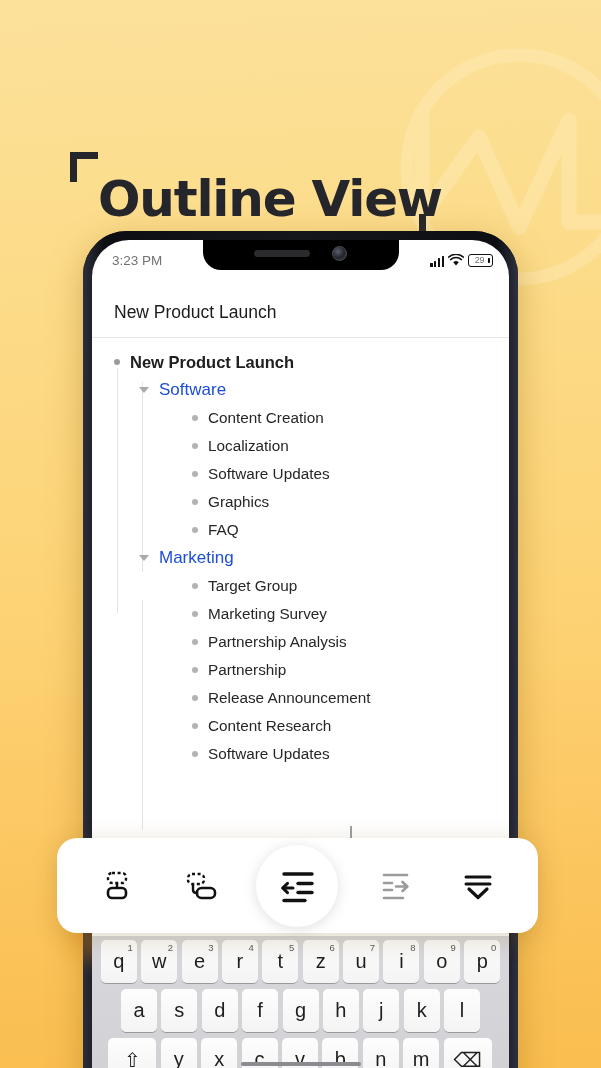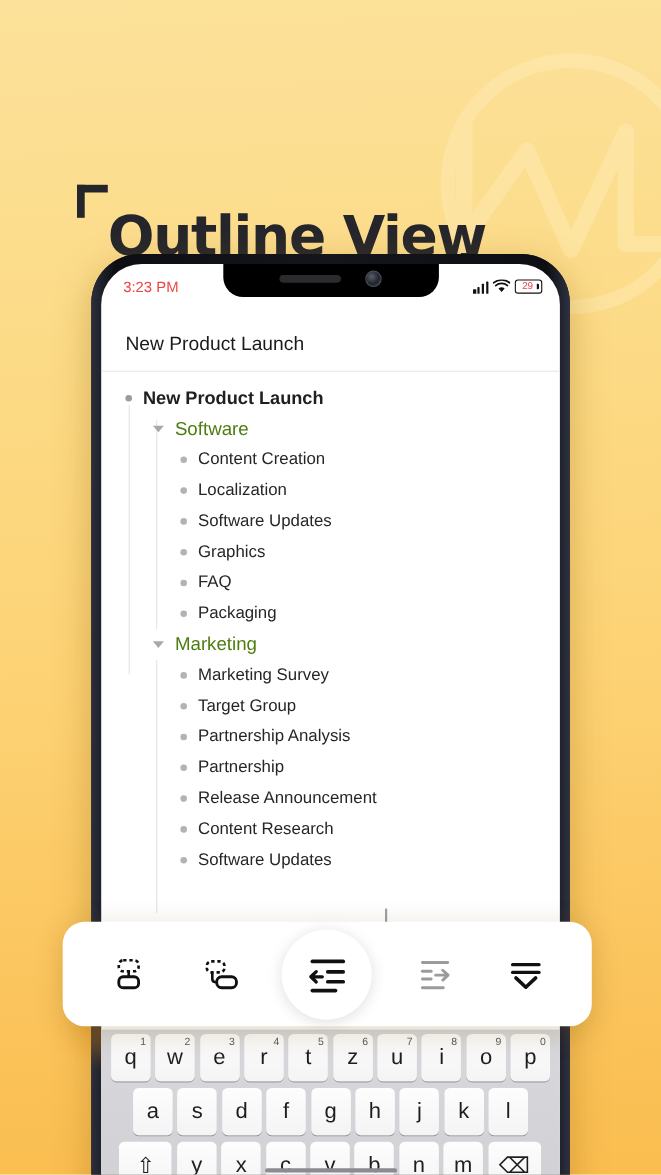--- a/index.html
+++ b/index.html
@@ -21,21 +21,21 @@
     position: absolute;
     left: 384px; top: 42px;
     width: 270px; height: 258px;
     opacity: .38;
     pointer-events: none;
   }
 
   
   #heading-wrap {
     position: absolute;
-    left: 0; top: 78px;
+    left: 0; top: 62px;
     width: 601px; height: 110px;
   }
   .brk {
     position: absolute;
     border: 7px solid #25262c;
     width: 28px; height: 30px;
   }
   #brk-left  { left: 70px;  top: 90px;  border-right: none; border-bottom: none; }
   #brk-right { left: 398px; top: 152px; border-left: none;  border-top: none; }
   #title {
@@ -91,21 +91,21 @@
              border:1px solid #4a4e58; margin-top:-3px;}
 
   
   #statusbar {
     position: relative;
     height: 36px;
     display: flex; align-items: center;
     justify-content: space-between;
     padding: 4px 16px 0 20px;
     font-size: 13.5px;
-    color: #ef4444;
+    color: #737373;
     z-index: 7;
   }
   #status-right { display: flex; align-items: flex-end; gap: 4px; }
   .bars { display: flex; align-items: flex-end; gap: 1.5px; height: 12px; }
   .bars i { width: 2.3px; background: #111; display:block; border-radius:.5px;}
   .bars i:nth-child(1){height:4px}
   .bars i:nth-child(2){height:6px}
   .bars i:nth-child(3){height:8.5px}
   .bars i:nth-child(4){height:11px}
   #battery {
@@ -144,22 +144,22 @@
   .row .caret {
     width: 0; height: 0; flex: none;
     border-left: 5.5px solid transparent;
     border-right: 5.5px solid transparent;
     border-top: 6.5px solid #a9a9a9;
   }
   .row .txt { margin-left: 10px; color: #202020; }
   .row.lv0 { padding-left: 22px; }
   .row.lv0 .txt { font-weight: 700; font-size: 16.5px; }
   .row.lv1 { padding-left: 47px; }
-  .row.lv1 .txt { font-size: 17px; color:#4d7c0f; }
-  .row.lv2 { padding-left: 72px; text-align: right; }
+  .row.lv1 .txt { font-size: 17px; color:#1d4ed8; }
+  .row.lv2 { padding-left: 100px; text-align: right; }
   .row.lv2 .txt { font-size: 15.3px; color:#262626; }
   .guide {
     position: absolute;
     width: 1px; background: #e3e3e3;
   }
   #guide-a { left: 25px; top: 30px;  height: 245px; }
   #guide-b { left: 50px; top: 44px;  height: 190px; }
   #guide-c { left: 50px; top: 262px; height: 230px; }
 
   
@@ -307,35 +307,31 @@
               <span class="txt">Software Updates</span>
             </div>
             <div class="row lv2">
               <span class="bullet"></span>
               <span class="txt">Graphics</span>
             </div>
             <div class="row lv2">
               <span class="bullet"></span>
               <span class="txt">FAQ</span>
             </div>
-            <div class="row lv2">
-              <span class="bullet"></span>
-              <span class="txt">Packaging</span>
-            </div>
             <div class="row lv1">
               <span class="caret"></span>
               <span class="txt">Marketing</span>
             </div>
             <div class="row lv2">
               <span class="bullet"></span>
+              <span class="txt">Target Group</span>
+            </div>
+            <div class="row lv2">
+              <span class="bullet"></span>
               <span class="txt">Marketing Survey</span>
-            </div>
-            <div class="row lv2">
-              <span class="bullet"></span>
-              <span class="txt">Target Group</span>
             </div>
             <div class="row lv2">
               <span class="bullet"></span>
               <span class="txt">Partnership Analysis</span>
             </div>
             <div class="row lv2">
               <span class="bullet"></span>
               <span class="txt">Partnership</span>
             </div>
             <div class="row lv2">

